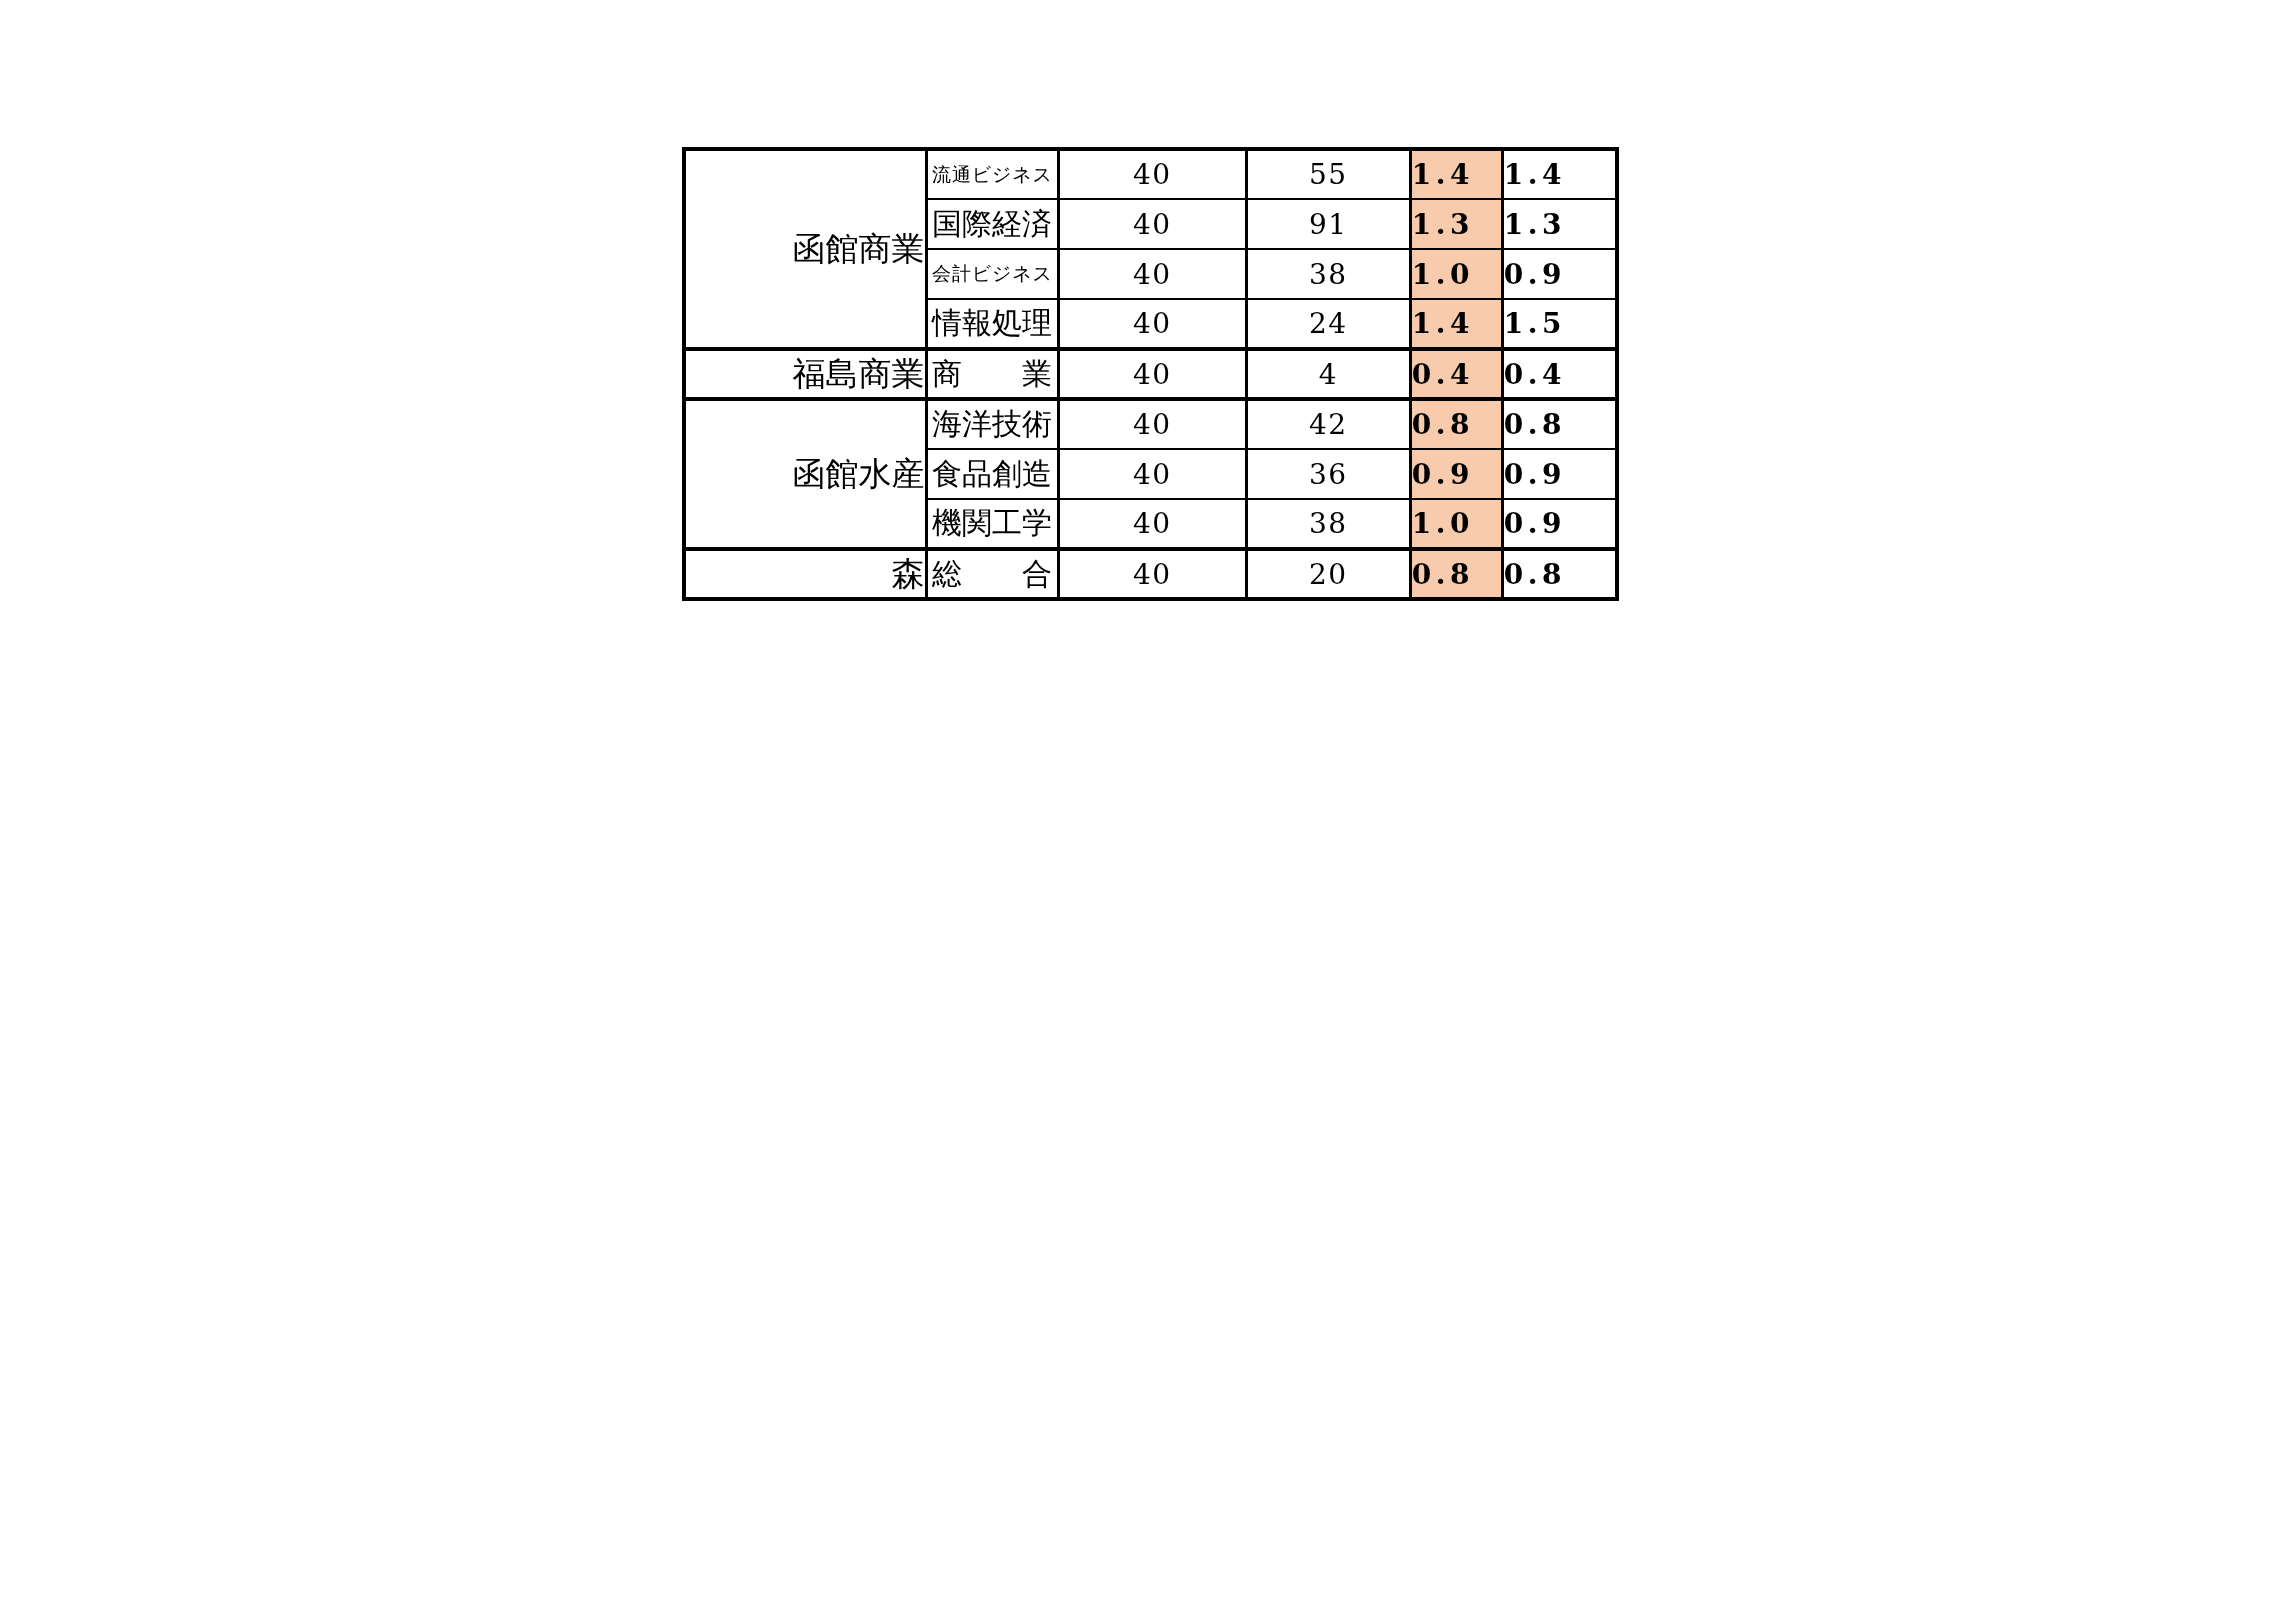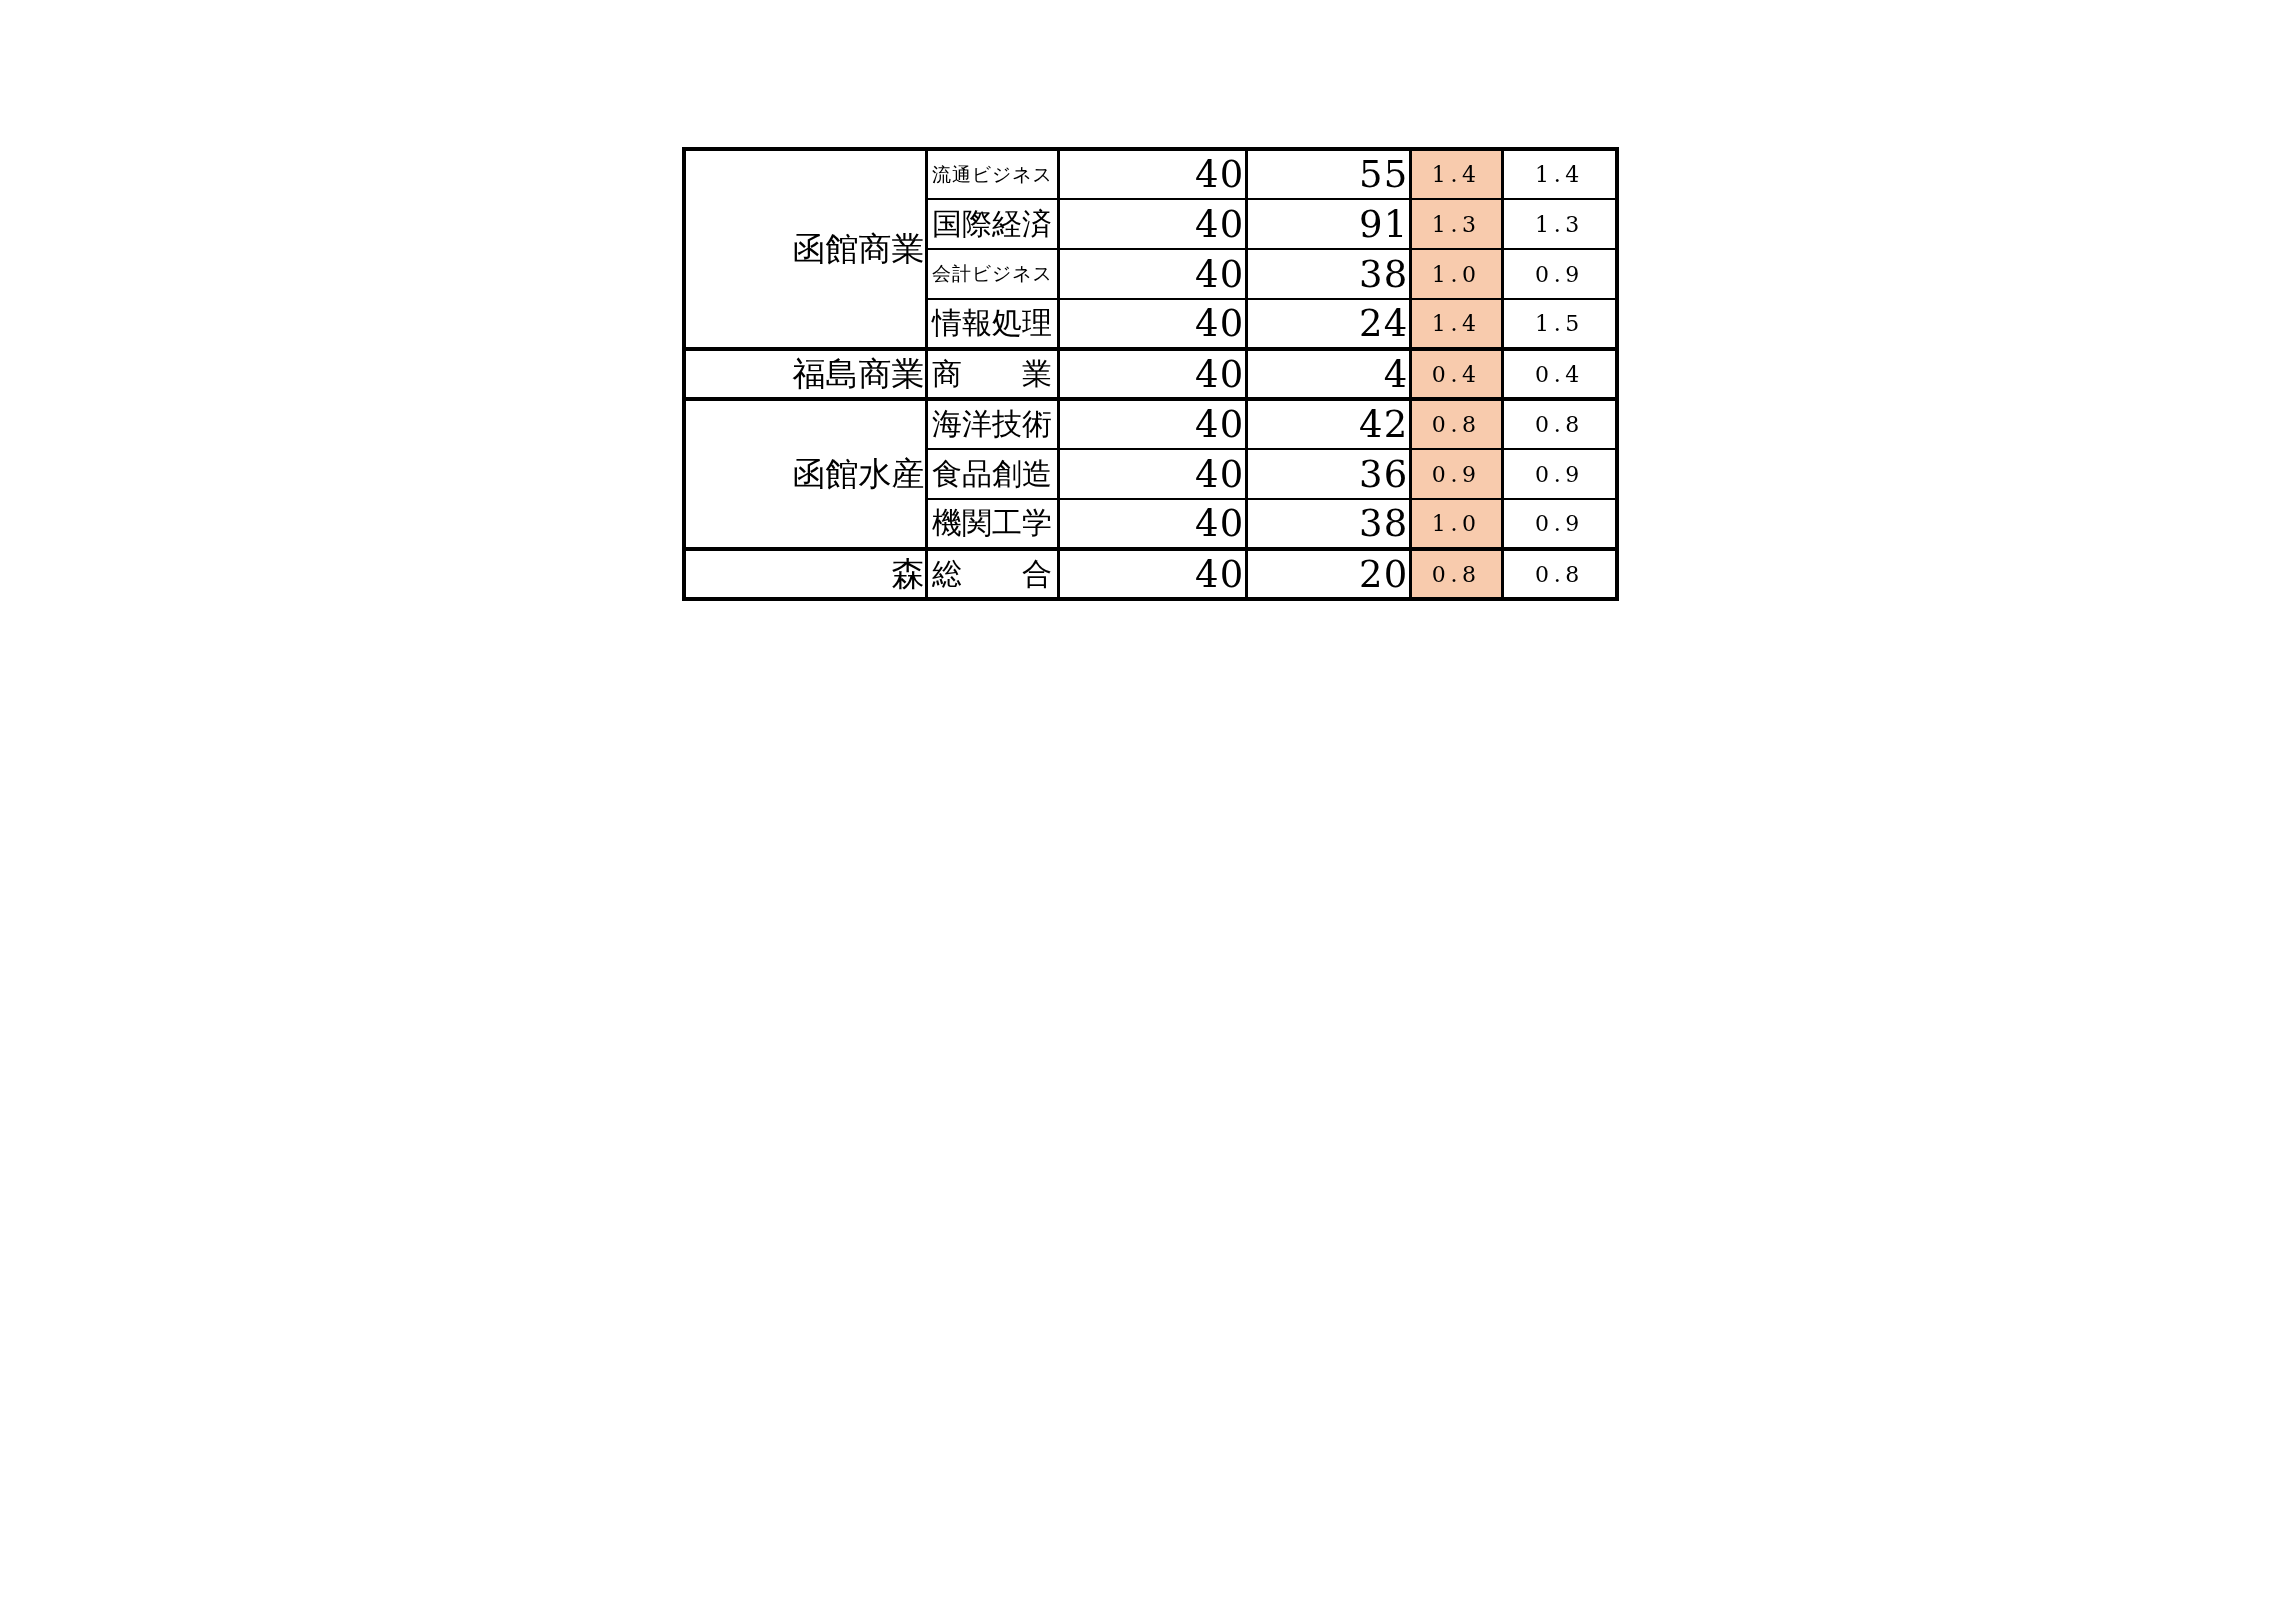--- a/index.html
+++ b/index.html
@@ -51,29 +51,29 @@
   td.dept { font-size: 30px; }
   .dept-flex {
     display: flex;
     justify-content: space-between;
     align-items: center;
     height: 100%;
     padding: 0 4.6px;
   }
   td.dept-small { font-size: 19px; }
   td.num {
-    font-size: 37px;
-    text-align: right;
+    font-size: 28px;
+    text-align: center;
     padding-right: 9.2px;
     letter-spacing: 1.3px;
   }
   td.ratio {
-    font-size: 22px;
-    text-align: center;
+    font-size: 28px;
     letter-spacing: 4.6px;
+    font-weight: bold;
   }
   td.hl { background: #F8CBAD; }
 </style>
 </head>
 <body>
 
 <div class="sheet">
   <table class="adm">
     <colgroup>
       <col class="c1">

